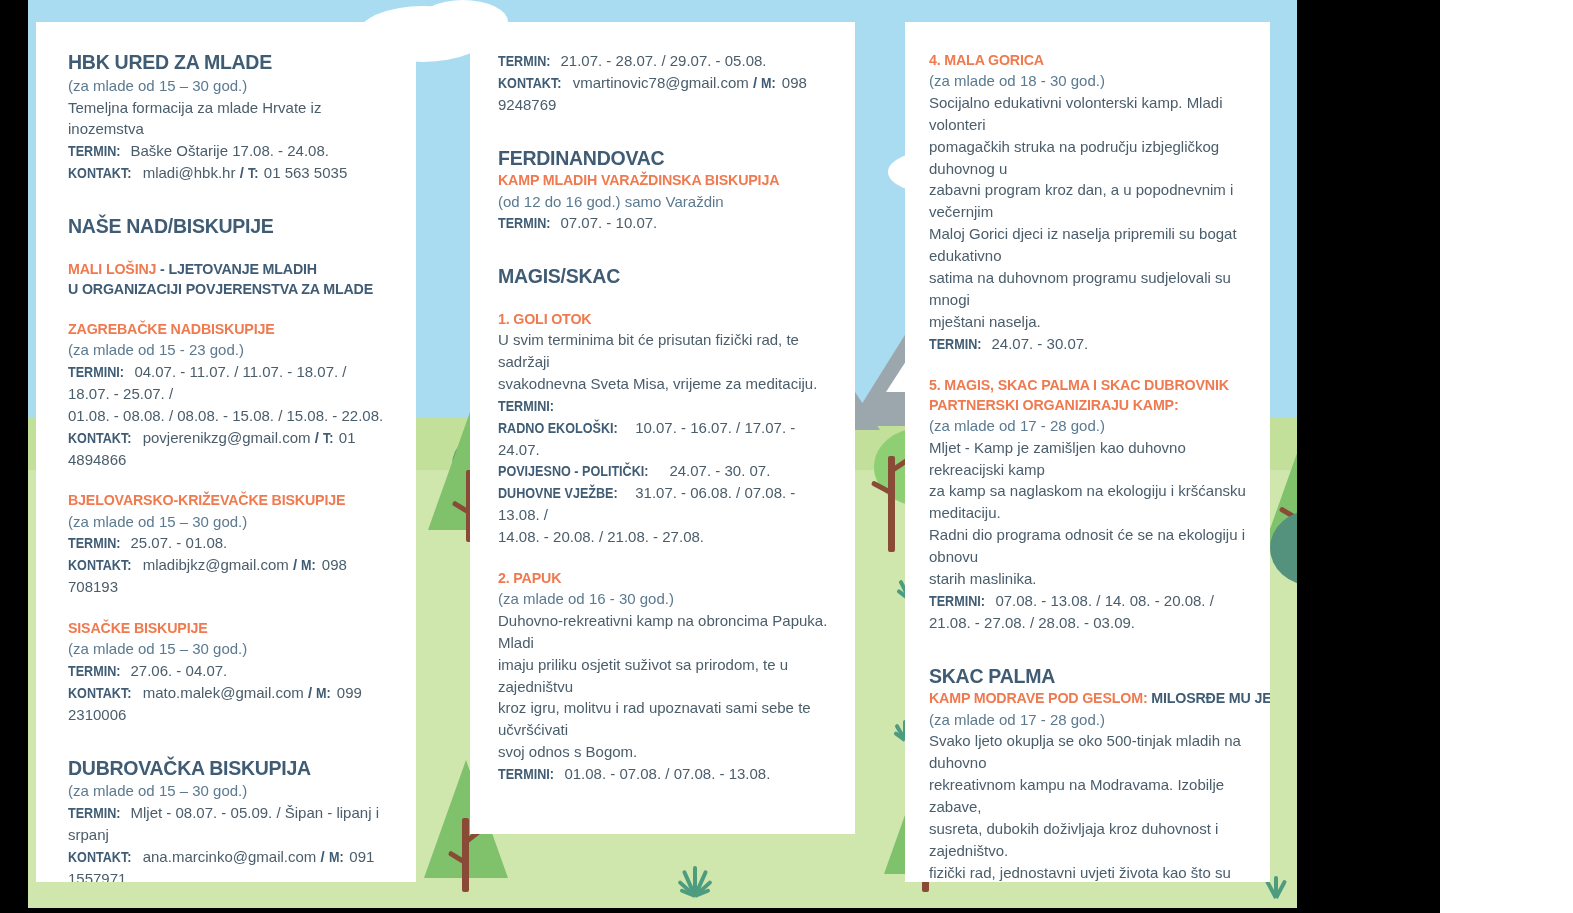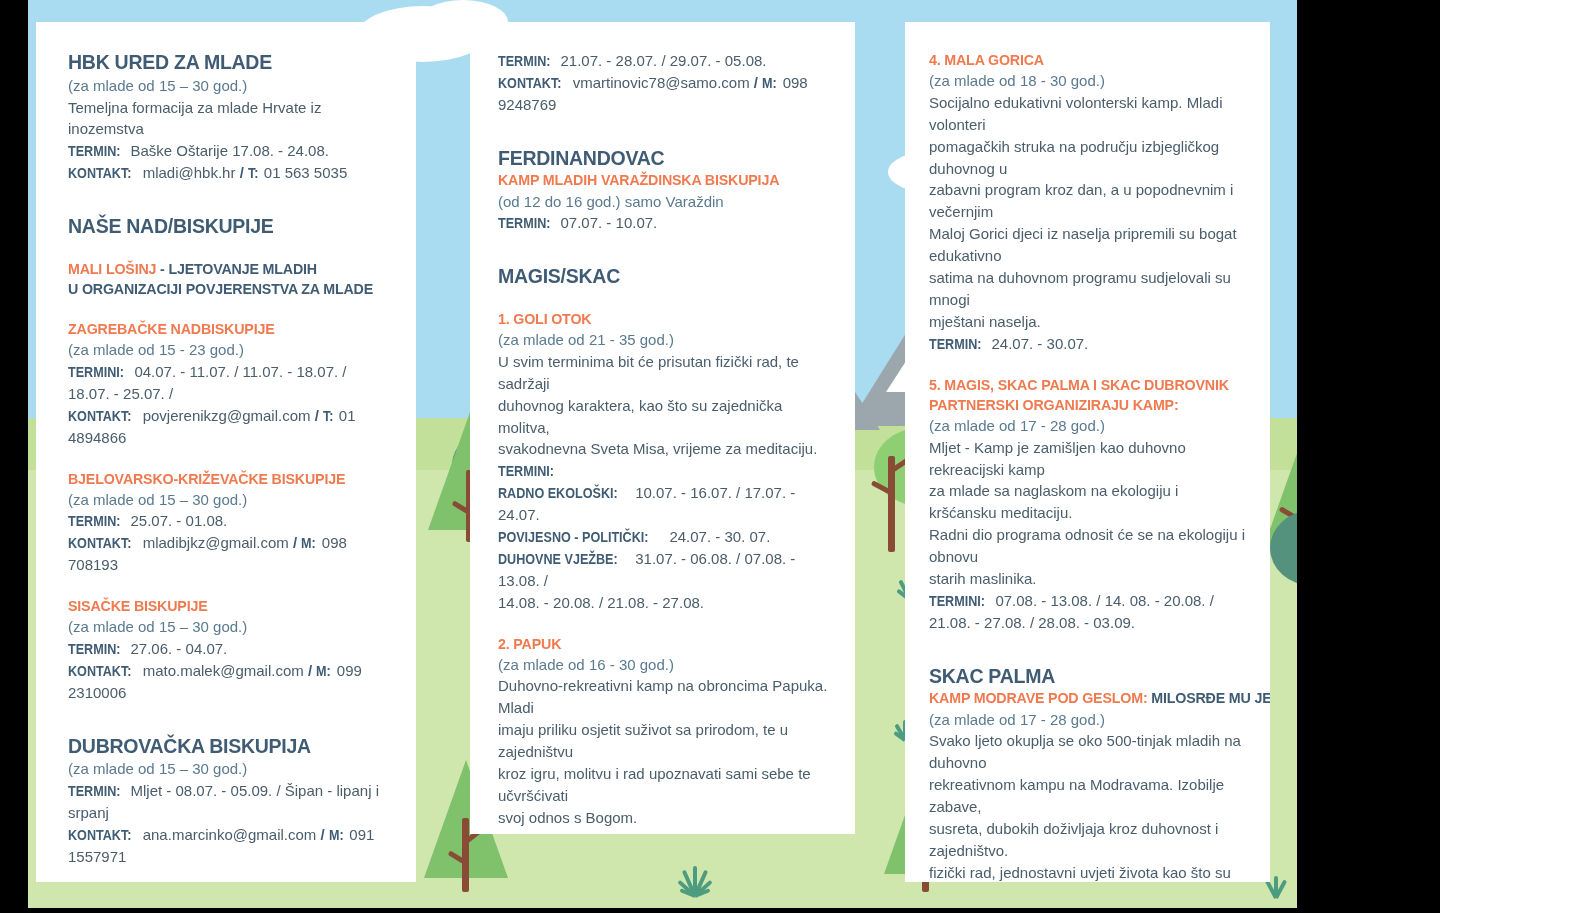--- a/index.html
+++ b/index.html
@@ -244,20 +244,21 @@
 
       <div class="spacer-md"></div>
 
       <div class="blk">
         <h2 class="subhead-orange">ZAGREBAČKE NADBISKUPIJE</h2>
         <div class="age">(za mlade od 15 - 23 god.)</div>
         <div class="line">
           <span class="lblinline">TERMINI:</span>
           <span>04.07. - 11.07. / 11.07. - 18.07. / 18.07. - 25.07. /</span>
         </div>
+        <div class="line">01.08. - 08.08. / 08.08. - 15.08. / 15.08. - 22.08.</div>
         <div class="line">
           <span class="lblinline">KONTAKT:</span>
           <span>povjerenikzg@gmail.com</span>
           <span class="sep">/</span>
           <span class="lblinline">T:</span>
           <span>01 4894866</span>
         </div>
       </div>
 
       <div class="spacer-md"></div>
@@ -320,21 +321,21 @@
   <div class="card" id="card-2">
     <div class="card-inner">
 
       <div class="blk">
         <div class="line">
           <span class="lblinline">TERMIN:</span>
           <span>21.07. - 28.07. / 29.07. - 05.08.</span>
         </div>
         <div class="line">
           <span class="lblinline">KONTAKT:</span>
-          <span>vmartinovic78@samo.com</span>
+          <span>vmartinovic78@gmail.com</span>
           <span class="sep">/</span>
           <span class="lblinline">M:</span>
           <span>098 9248769</span>
         </div>
       </div>
 
       <div class="spacer-lg"></div>
 
       <div class="blk">
         <h1 class="head">FERDINANDOVAC</h1>
@@ -347,23 +348,21 @@
       </div>
 
       <div class="spacer-lg"></div>
 
       <h1 class="head">MAGIS/SKAC</h1>
 
       <div class="spacer-md"></div>
 
       <div class="blk">
         <h2 class="subhead-orange">1. GOLI OTOK</h2>
-        <div class="age">(za mlade od 21 - 35 god.)</div>
         <div class="body-t">U svim terminima bit će prisutan fizički rad, te sadržaji</div>
-        <div class="body-t">duhovnog karaktera, kao što su zajednička molitva,</div>
         <div class="body-t">svakodnevna Sveta Misa, vrijeme za meditaciju.</div>
         <div class="line">
           <span class="lblinline">TERMINI:</span>
         </div>
         <div class="line">
           <span class="lblinline">RADNO EKOLOŠKI:</span>
           <span>10.07. - 16.07. / 17.07. - 24.07.</span>
         </div>
         <div class="line">
           <span class="lblinline">POVIJESNO - POLITIČKI:</span>
@@ -414,21 +413,21 @@
         </div>
       </div>
 
       <div class="spacer-md"></div>
 
       <div class="blk">
         <h2 class="subhead-orange">5. MAGIS, SKAC PALMA I SKAC DUBROVNIK</h2>
         <h2 class="subhead-orange">PARTNERSKI ORGANIZIRAJU KAMP:</h2>
         <div class="age">(za mlade od 17 - 28 god.)</div>
         <div class="body-t">Mljet - Kamp je zamišljen kao duhovno rekreacijski kamp</div>
-        <div class="body-t">za mlade sa naglaskom na ekologiju i kršćansku meditaciju.</div>
+        <div class="body-t">za kamp sa naglaskom na ekologiju i kršćansku meditaciju.</div>
         <div class="body-t">Radni dio programa odnosit će se na ekologiju i obnovu</div>
         <div class="body-t">starih maslinika.</div>
         <div class="line">
           <span class="lblinline">TERMINI:</span>
           <span>07.08. - 13.08. / 14. 08. - 20.08. /</span>
         </div>
         <div class="line">21.08. - 27.08. / 28.08. - 03.09.</div>
       </div>
 
       <div class="spacer-lg"></div>

